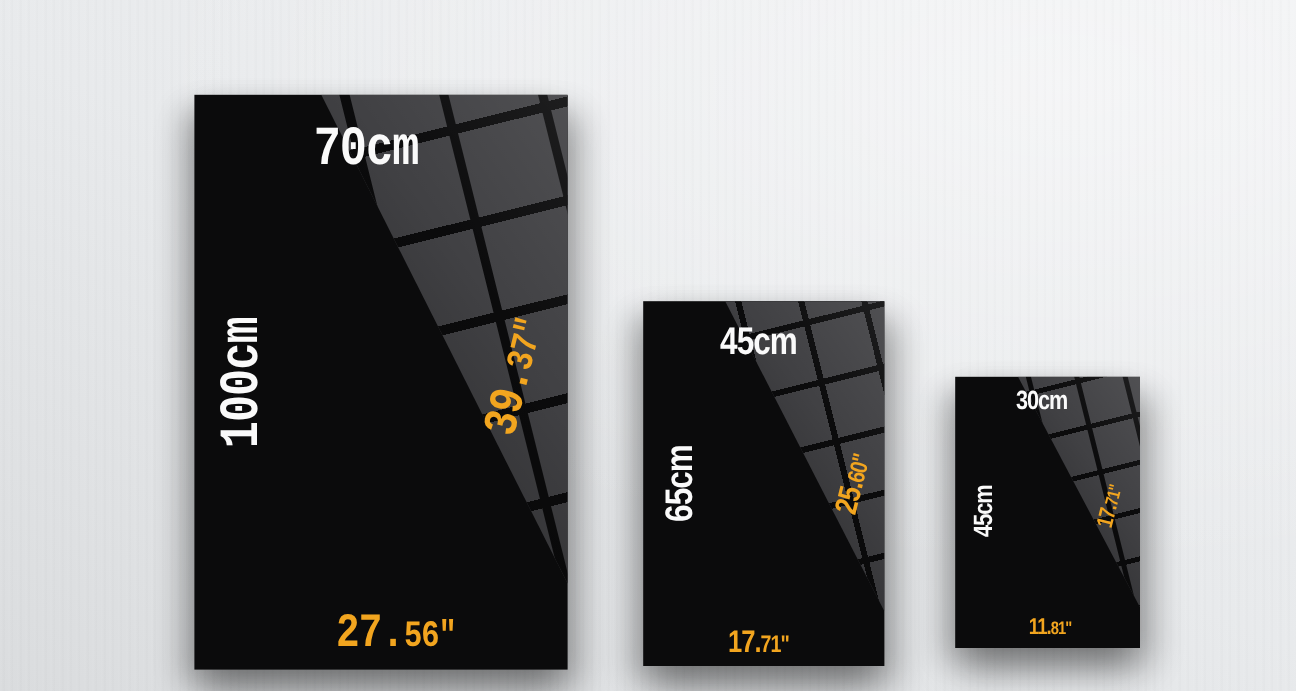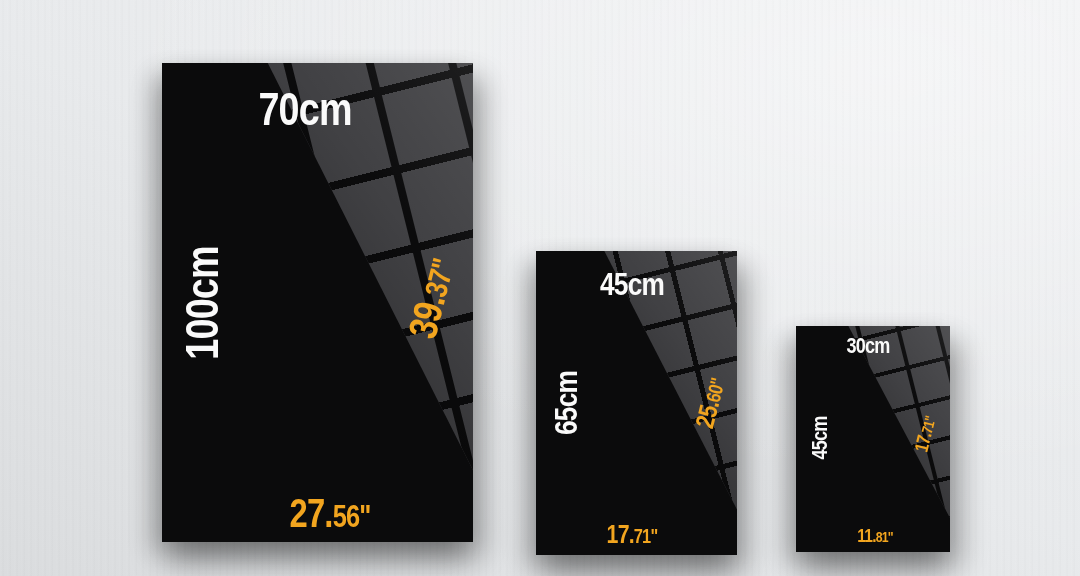--- a/index.html
+++ b/index.html
@@ -17,25 +17,25 @@
   }
   .poster{
     position:absolute;
     background:#0b0b0c;
     box-shadow:
       -12px 10px 22px rgba(0,0,0,0.16),
       12px 14px 26px rgba(0,0,0,0.20),
       0 20px 30px rgba(0,0,0,0.26);
   }
   
-  .p-large{left:162px;top:63px;width:311px;height:479px;
+  .p-large{left:162px;top:79px;width:311px;height:479px;font-family:Liberation Mono, monospace;
     --pitch:80px;--lw:8px;--cm:46px;--inb:40px;--ins:31px;}
   .p-mid{left:536px;top:251px;width:201px;height:304px;
     --pitch:51px;--lw:5px;--cm:32px;--inb:26px;--ins:20px;}
-  .p-small{left:796px;top:326px;width:154px;height:226px;
+  .p-small{left:796px;top:314px;width:154px;height:226px;
     --pitch:39px;--lw:4px;--cm:22px;--inb:19px;--ins:15px;}
 
   
   .pattern{position:absolute;inset:0;clip-path:polygon(34% 0%,100% 0%,100% 85%);}
   .pattern .grid{
     position:absolute;inset:-45%;
     transform:rotate(-14deg);
     background-color:#414144;
     background-image:
       repeating-linear-gradient(90deg, #0b0b0c 0 var(--lw), rgba(0,0,0,0) var(--lw) var(--pitch)),

